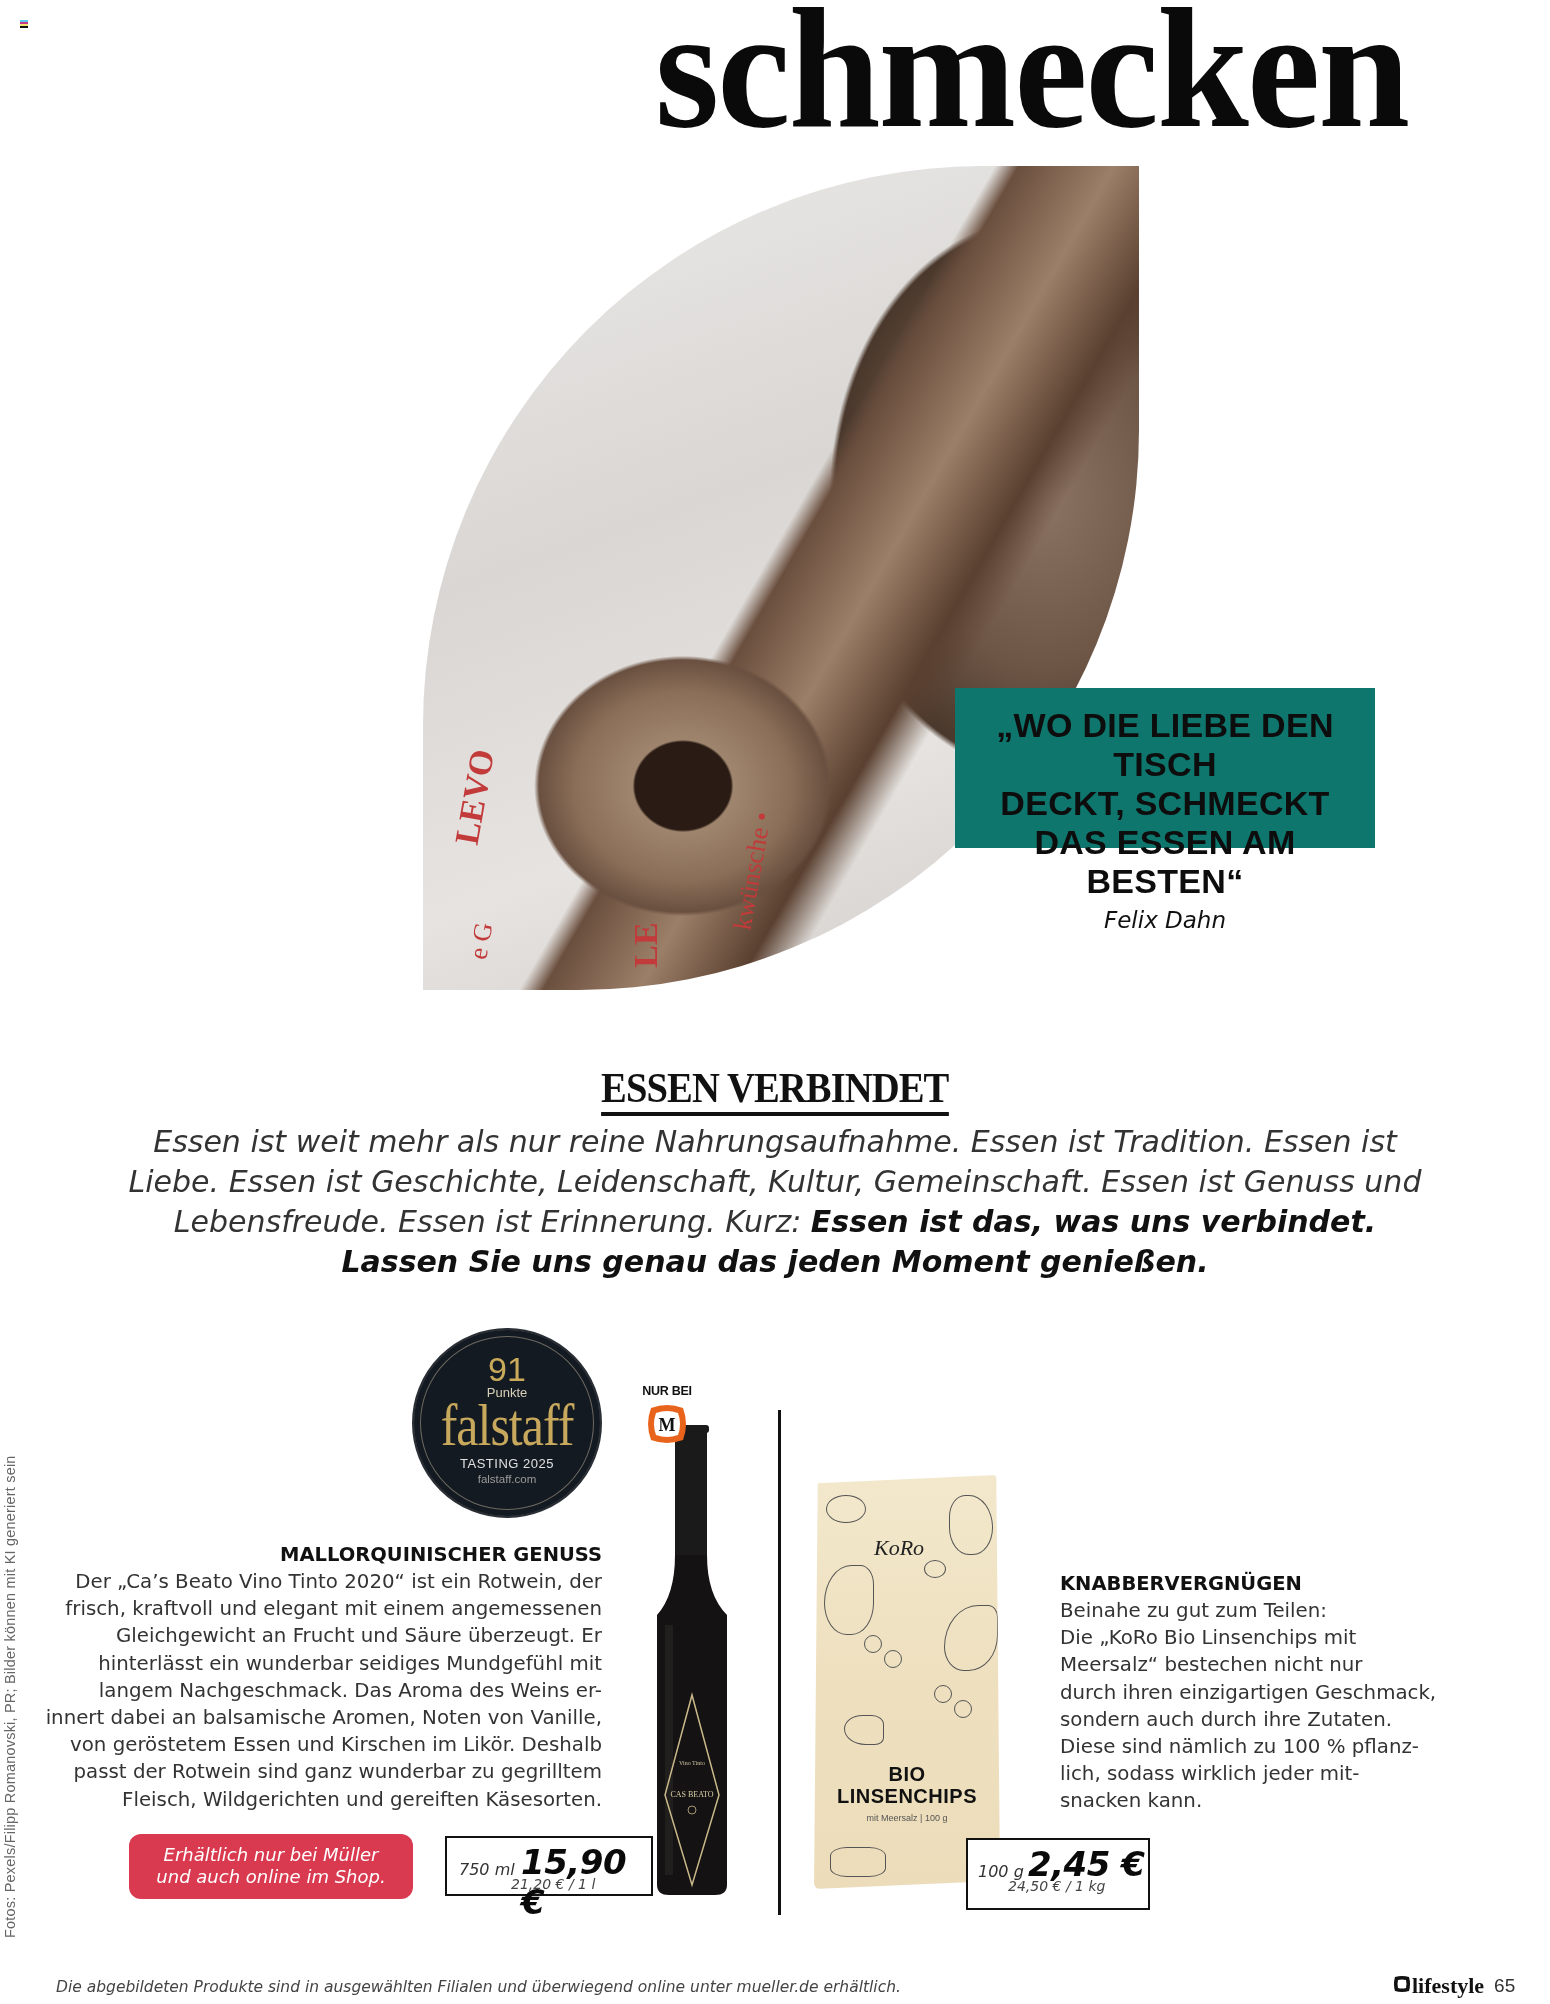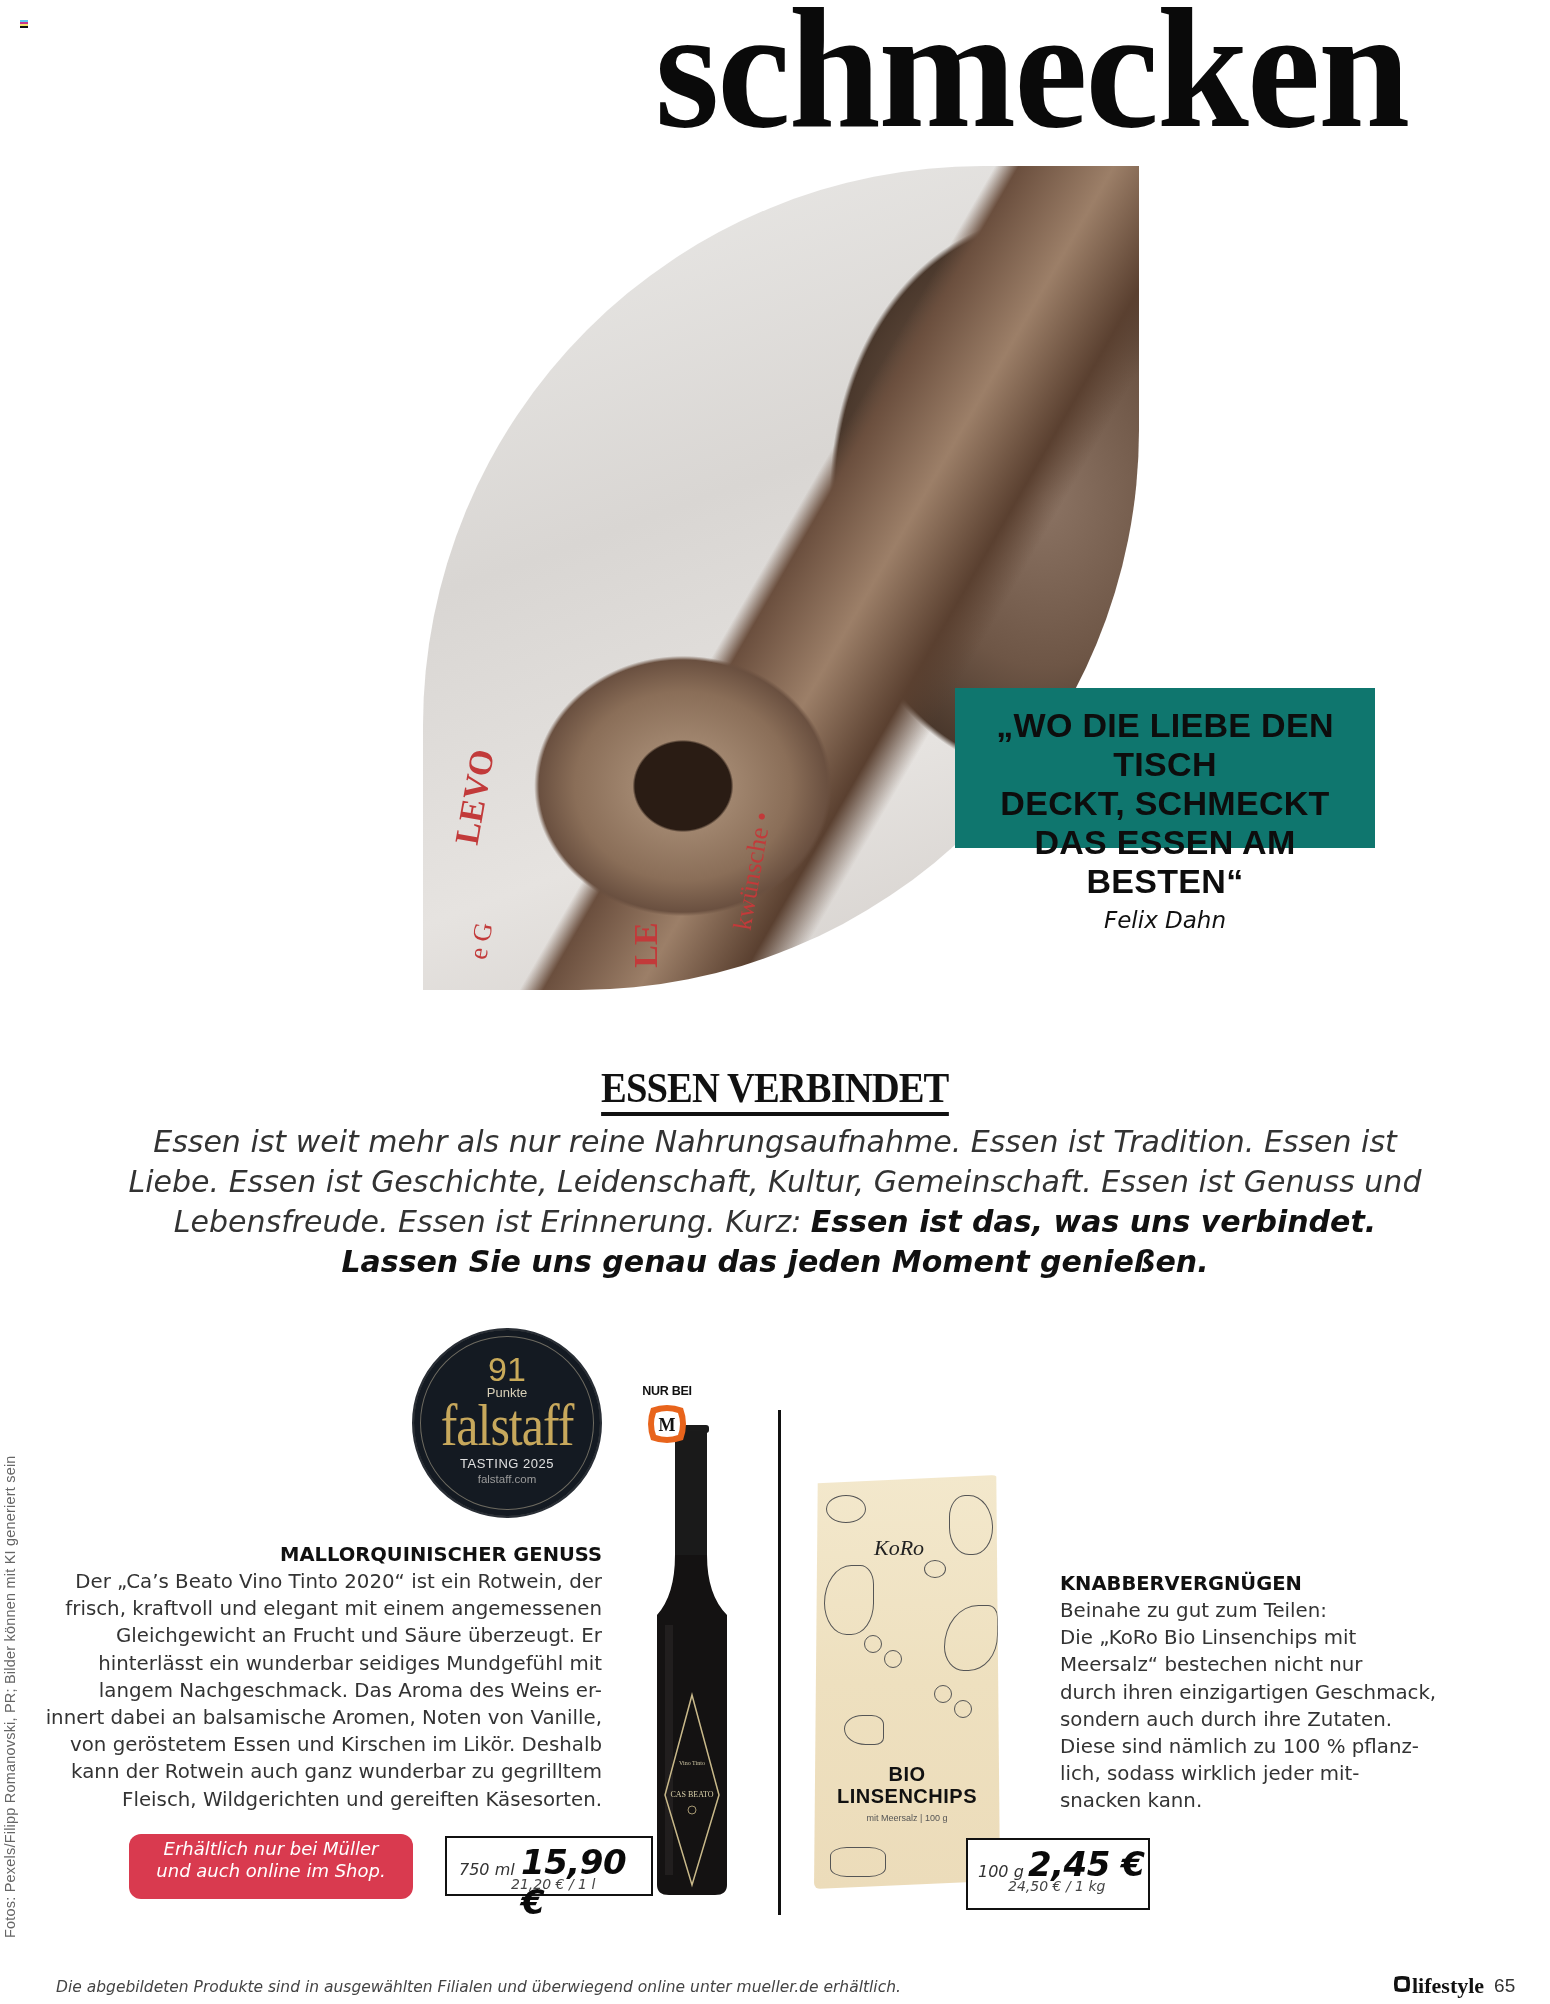--- a/index.html
+++ b/index.html
@@ -92,21 +92,21 @@
   .wine-copy {
     position: absolute; left: 40px; width: 562px; top: 1541px; text-align: right;
     font-family: "DejaVu Sans", sans-serif; font-size: 19.8px; line-height: 27.2px; color: #333;
   }
   .wine-copy h3 { font-family: "DejaVu Sans", sans-serif; font-weight: bold; font-size: 19.5px; color: #111; line-height: 27px; }
 
   .cta {
     position: absolute; left: 129px; top: 1834px; width: 284px; height: 65px;
     background: #d93a4f; border-radius: 12px; color: #ffffff; text-align: center;
     font-family: "DejaVu Sans", sans-serif; font-style: italic; font-size: 18px; line-height: 22px;
-    padding-top: 4px;
+    padding-top: 10px;
   }
 
   .pricebox {
     position: absolute; background: #fff; border: 2px solid #111;
     font-family: "DejaVu Sans", sans-serif;
   }
   .pricebox .qty { position: absolute; font-style: italic; font-weight: 300; color: #333; font-size: 16px; }
   .pricebox .price { position: absolute; font-weight: bold; font-style: italic; color: #0a0a0a; font-size: 34px; letter-spacing: -0.5px; }
   .pricebox .unit { position: absolute; font-style: italic; font-weight: 300; color: #444; font-size: 14px; }
 
@@ -204,21 +204,21 @@
 
 <div class="wine-copy">
   <h3>MALLORQUINISCHER GENUSS</h3>
   <div>Der „Ca’s Beato Vino Tinto 2020“ ist ein Rotwein, der</div>
   <div>frisch, kraftvoll und elegant mit einem angemessenen</div>
   <div>Gleichgewicht an Frucht und Säure überzeugt. Er</div>
   <div>hinterlässt ein wunderbar seidiges Mundgefühl mit</div>
   <div>langem Nachgeschmack. Das Aroma des Weins er-</div>
   <div>innert dabei an balsamische Aromen, Noten von Vanille,</div>
   <div>von geröstetem Essen und Kirschen im Likör. Deshalb</div>
-  <div>kann der Rotwein auch ganz wunderbar zu gegrilltem</div>
+  <div>passt der Rotwein sind ganz wunderbar zu gegrilltem</div>
   <div>Fleisch, Wildgerichten und gereiften Käsesorten.</div>
 </div>
 
 <div class="cta">
   <div>Erhältlich nur bei Müller</div>
   <div>und auch online im Shop.</div>
 </div>
 
 <div class="pricebox" style="left:445px;top:1836px;width:208px;height:60px;padding-left:8px;">
   <span class="qty" style="left:12px;top:22px;">750 ml</span>

